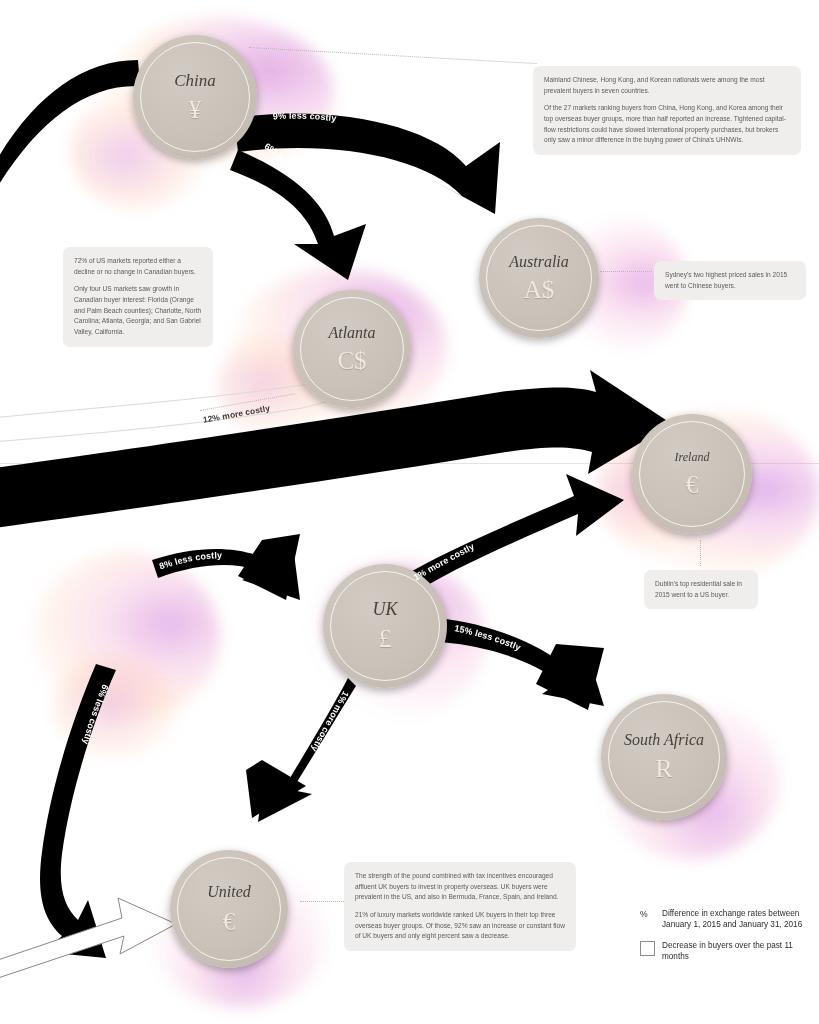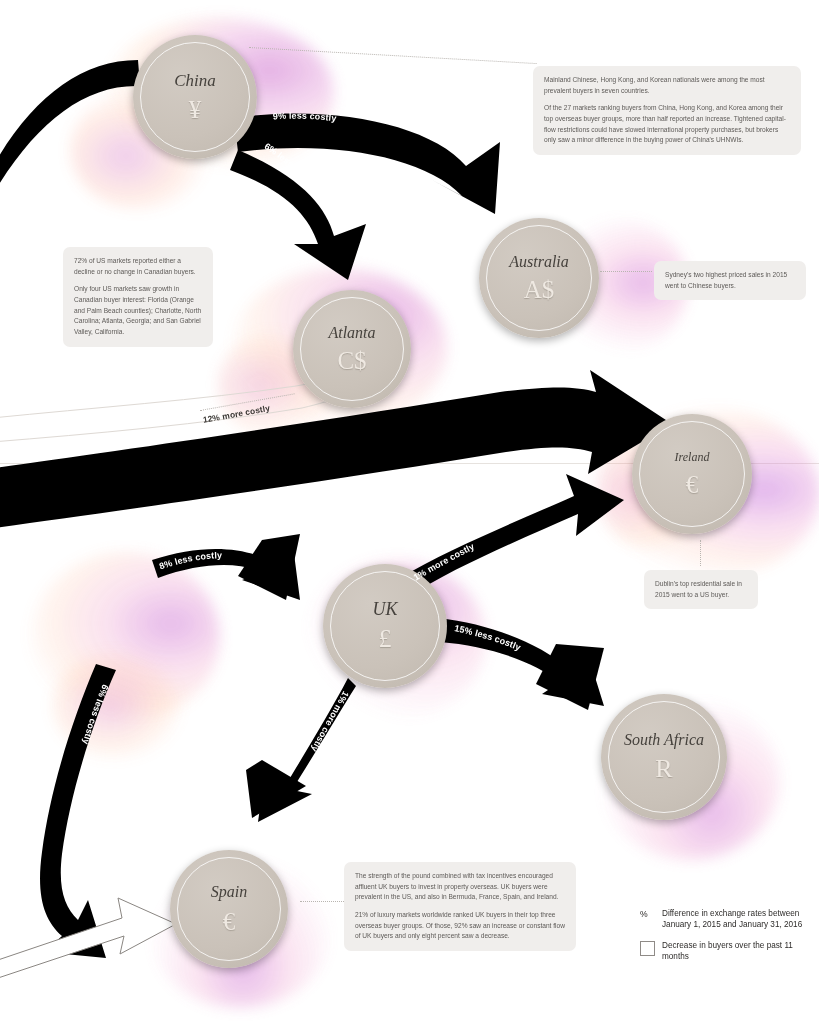--- a/index.html
+++ b/index.html
@@ -249,21 +249,21 @@
   </div>
 
   <div class="node" style="left:601px;top:694px;width:126px;height:126px;">
     <span class="ring"></span>
     <span class="cname" style="font-size:16px;">South Africa</span>
     <span class="csym" style="font-size:26px;margin-top:7px;">R</span>
   </div>
 
   <div class="node" style="left:170px;top:850px;width:118px;height:118px;">
     <span class="ring"></span>
-    <span class="cname" style="font-size:16px;">Spain</span>
+    <span class="cname" style="font-size:16px;">United</span>
     <span class="csym" style="font-size:25px;margin-top:8px;">€</span>
   </div>
 
   <div class="leader" style="left:249px;top:47px;width:288px;transform:rotate(3.2deg);transform-origin:left center;"></div>
   <div class="leader" style="left:200px;top:410px;width:96px;transform:rotate(-10deg);transform-origin:left center;"></div>
   <div class="leader" style="left:600px;top:271px;width:52px;"></div>
   <div class="leader" style="left:700px;top:540px;width:1px;height:26px;border-top:none;border-left:1px dotted #b9b5b0;"></div>
   <div class="leader" style="left:300px;top:901px;width:48px;"></div>
 
   <div class="callout" style="left:533px;top:66px;width:268px;">

